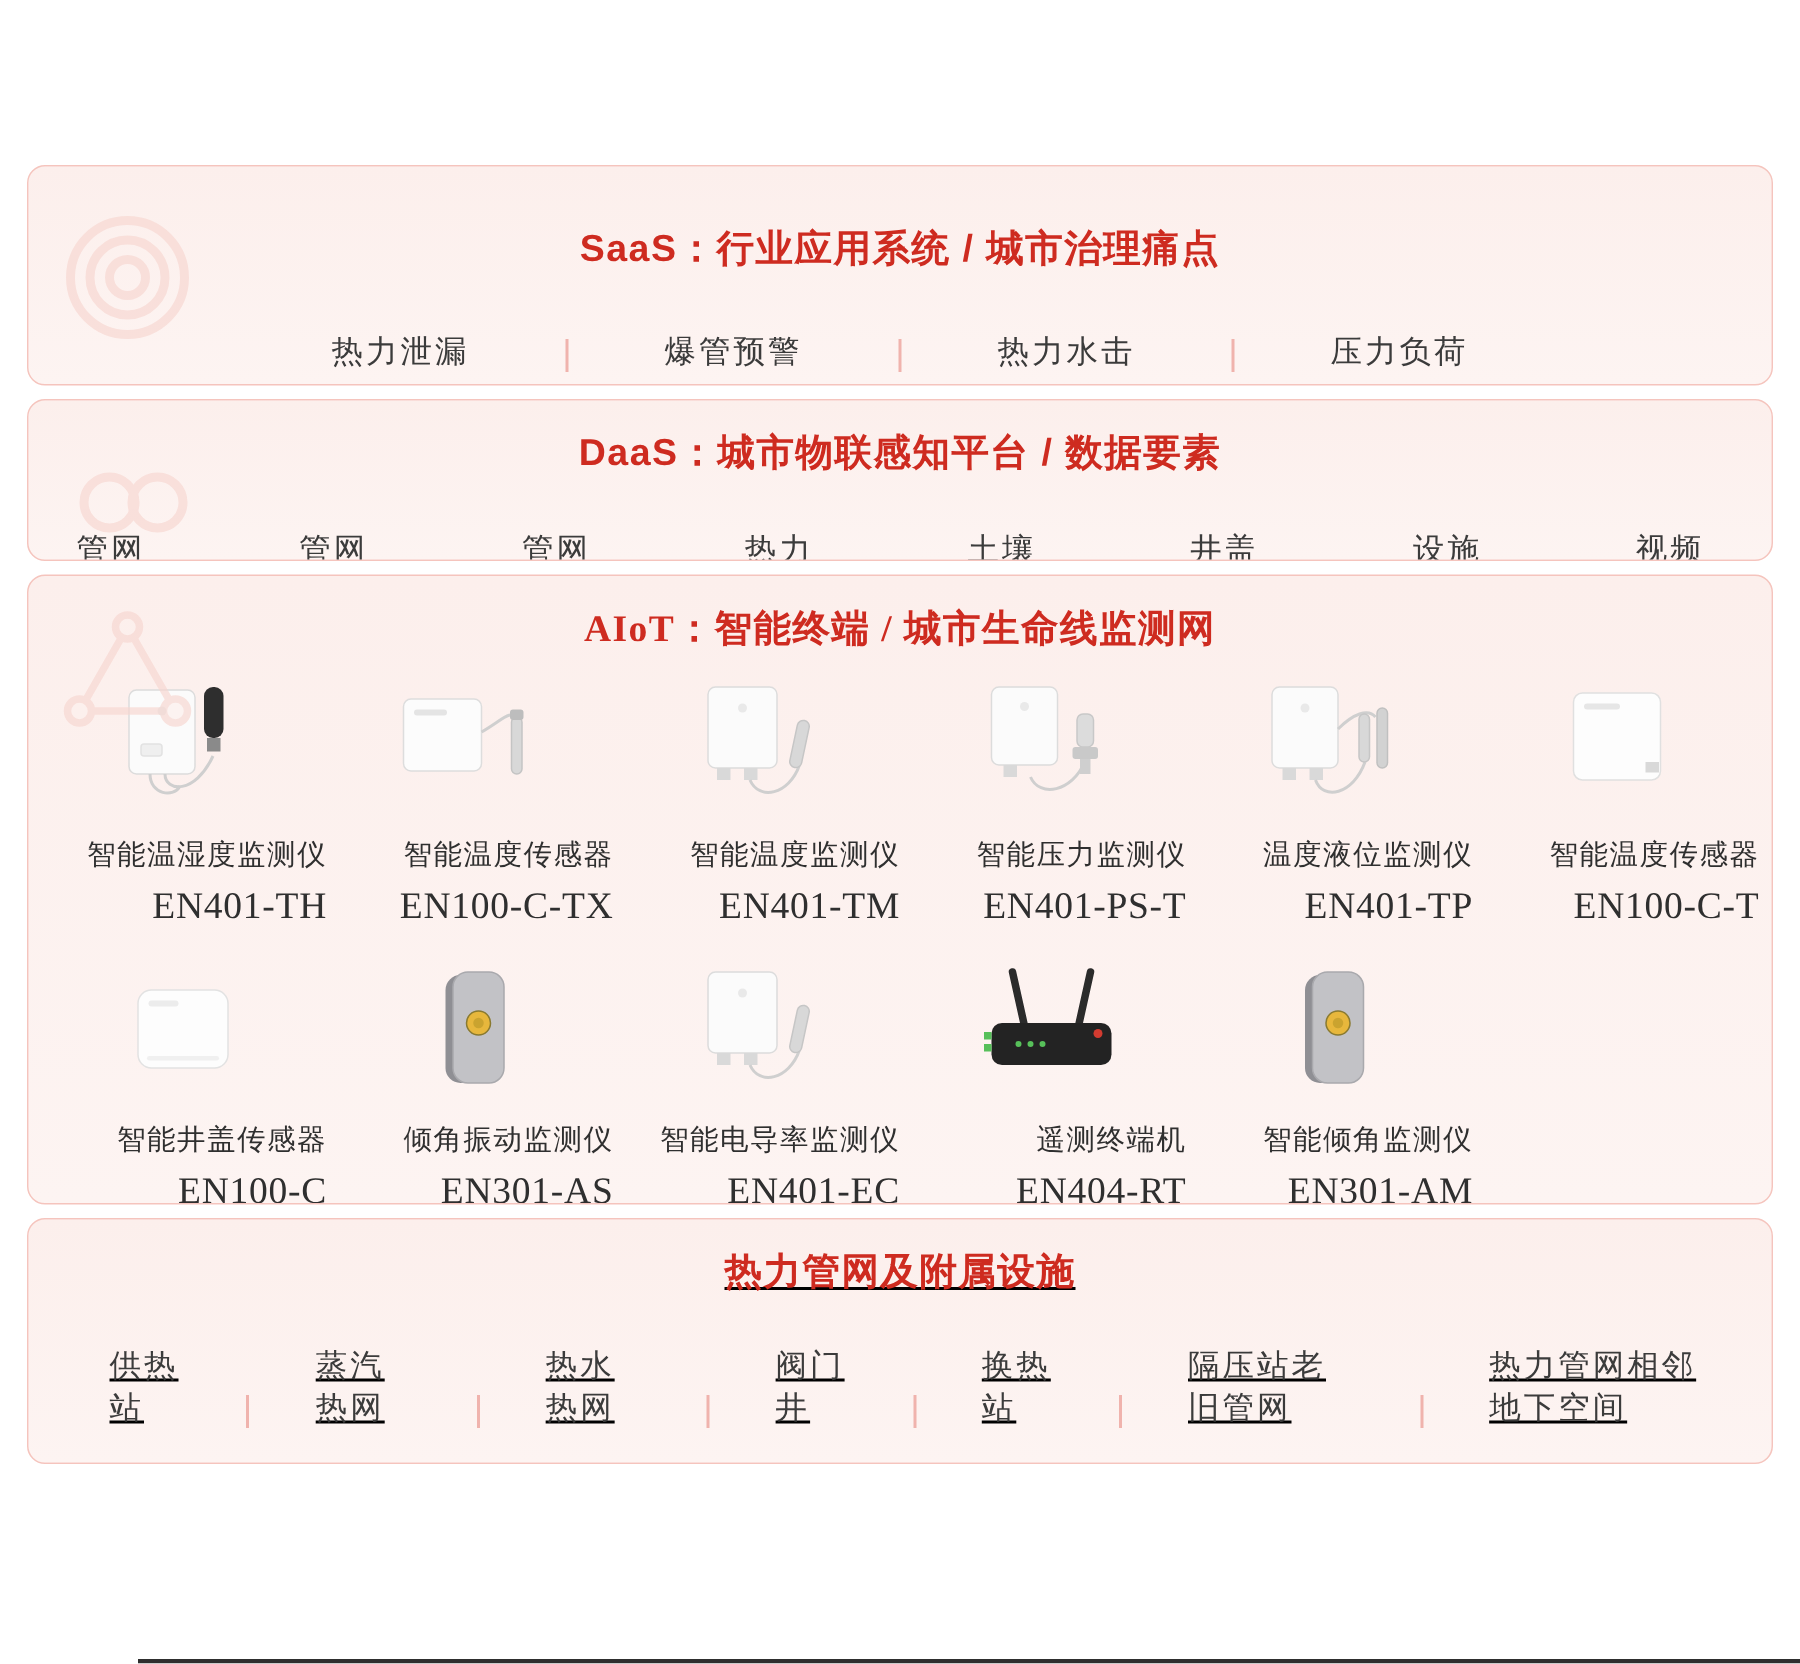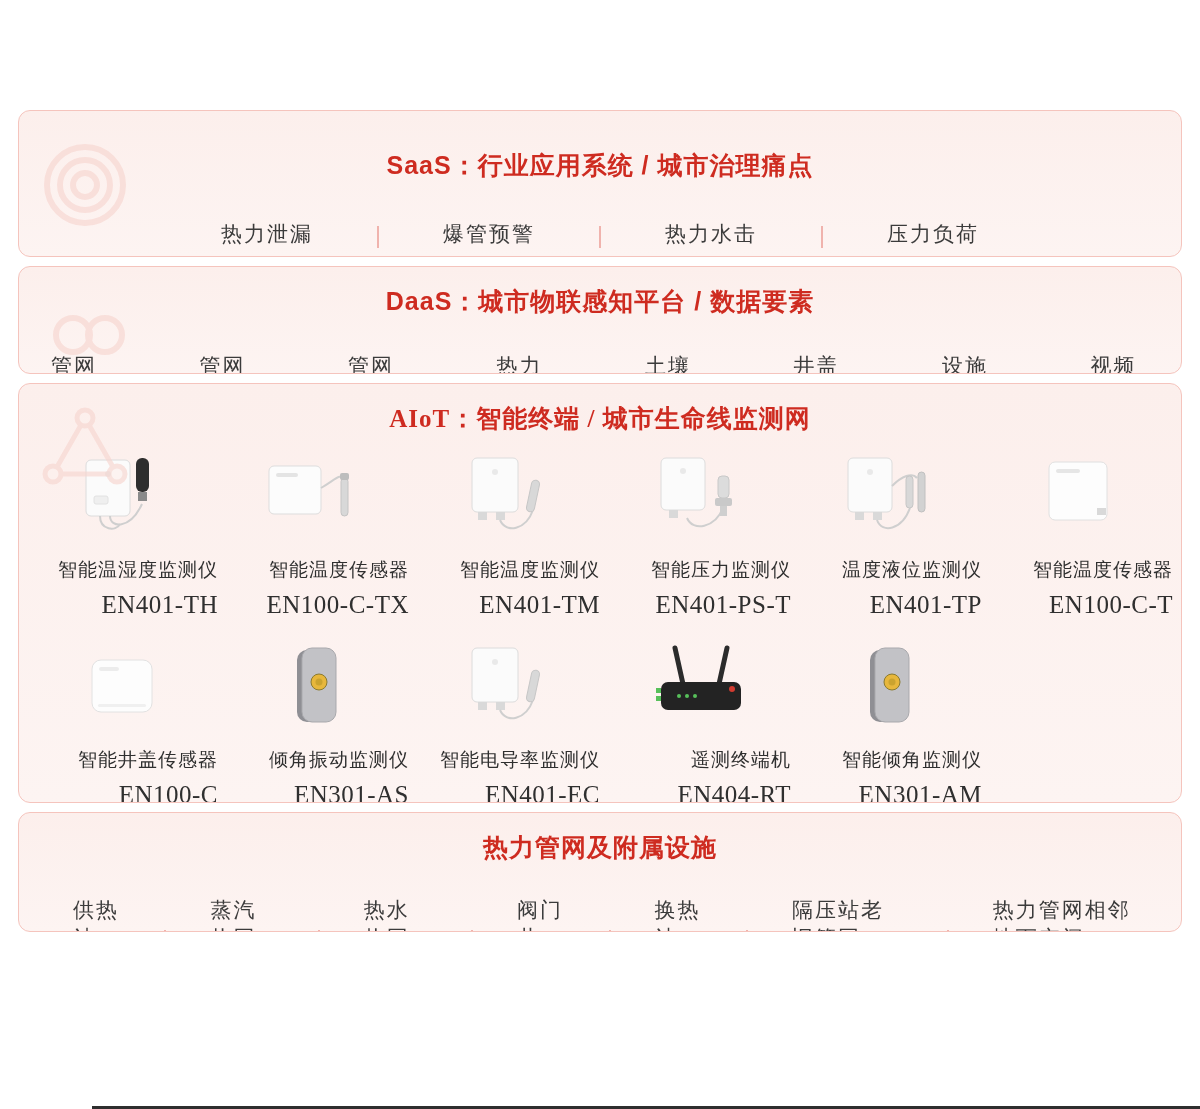--- a/index.html
+++ b/index.html
@@ -53,21 +53,21 @@
 
   .sec-saas { height: 147px; padding-top: 38px; }
   .sec-saas .section-title { margin-bottom: 38px; }
 
   .sec-daas { height: 108px; padding-top: 18px; }
   .sec-daas .section-title { margin-bottom: 34px; }
 
   .sec-aiot { height: 420px; padding-top: 18px; font-family: Liberation Serif, serif; }
   .sec-aiot .section-title { margin-bottom: 10px; }
 
-  .sec-infra { height: 120px; padding-top: 18px; }
+  .sec-infra { height: 164px; padding-top: 18px; text-decoration: underline; }
   .sec-infra .section-title { margin-bottom: 32px; }
 
   .products {
     display: grid;
     grid-template-columns: repeat(6, 1fr);
     row-gap: 16px;
     padding: 0 8px;
   }
   .product { text-align: right; }
   .product .img {

